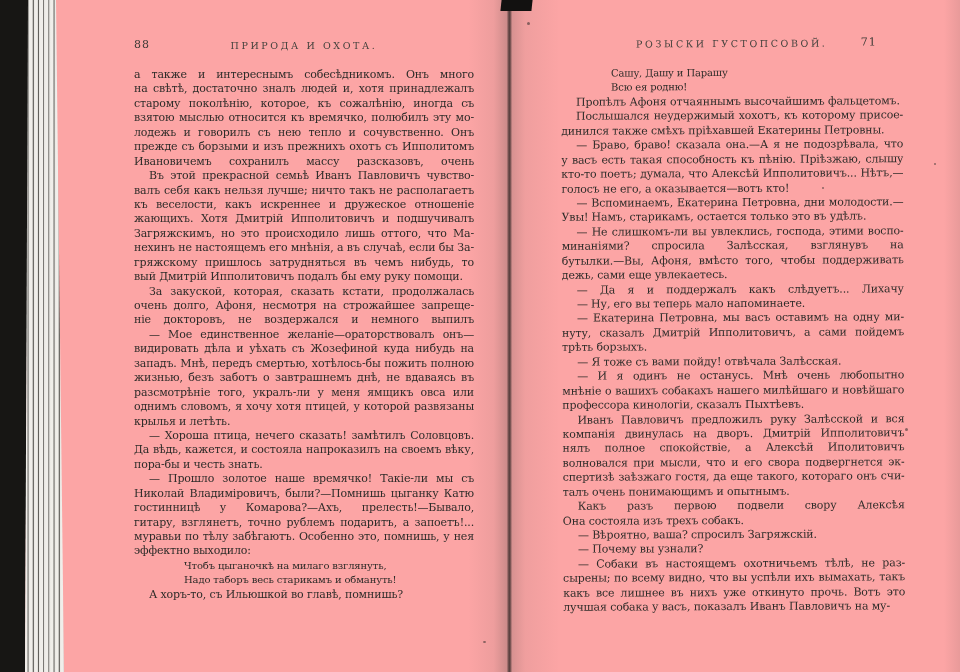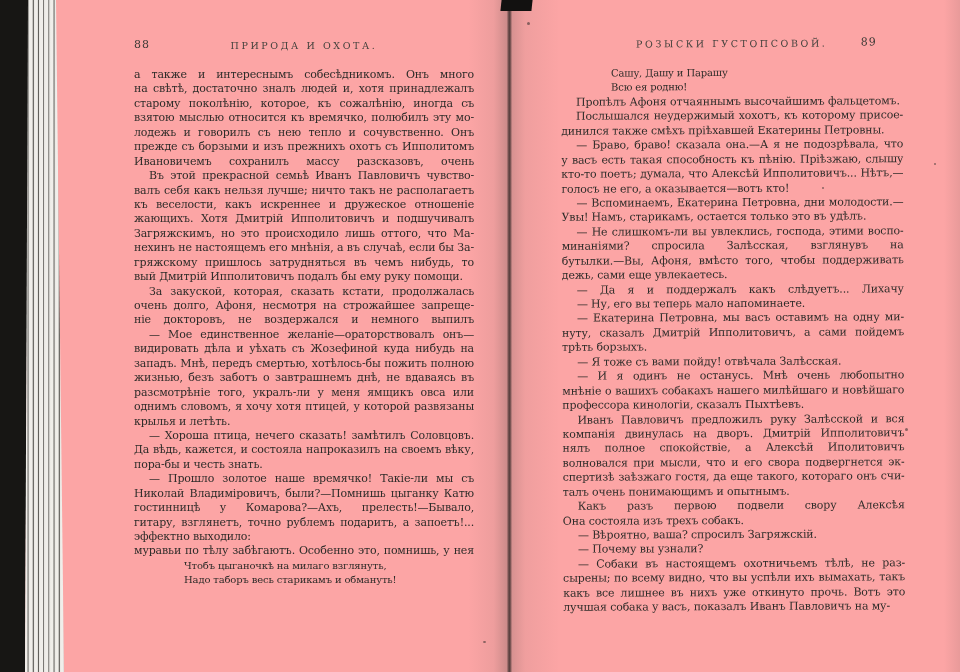--- a/index.html
+++ b/index.html
@@ -132,33 +132,36 @@
         <div class="block para indent">
           <div class="tl">— Хороша птица, нечего сказать! замѣтилъ Соловцовъ.</div>
           <div class="tl">Да вѣдь, кажется, и состояла напроказилъ на своемъ вѣку,</div>
           <div class="tl last">пора-бы и честь знать.</div>
         </div>
         <div class="block para indent">
           <div class="tl">— Прошло золотое наше времячко! Такіе-ли мы съ тобою,</div>
           <div class="tl">Николай Владиміровичъ, были?—Помнишь цыганку Катю въ</div>
           <div class="tl">гостинницѣ у Комарова?—Ахъ, прелесть!—Бывало, возьметъ</div>
           <div class="tl">гитару, взглянетъ, точно рублемъ подаритъ, а запоетъ!...</div>
+          <div class="tl">муравьи по тѣлу забѣгаютъ. Особенно это, помнишь, у нея</div>
           <div class="tl last">эффектно выходило:</div>
-          <div class="tl">муравьи по тѣлу забѣгаютъ. Особенно это, помнишь, у нея</div>
         </div>
         <div class="block verse">
           <div class="tl">Чтобъ цыганочкѣ на милаго взглянуть,</div>
           <div class="tl last">Надо таборъ весь старикамъ и обмануть!</div>
         </div>
+        <div class="block para indent">
+          <div class="tl last">А хоръ-то, съ Ильюшкой во главѣ, помнишь?</div>
+        </div>
       </div>
   </div>
 
   <div class="page page-right">
     <div class="head">
-      <span class="pnum">89</span>
+      <span class="pnum">71</span>
       <span class="rtitle">РОЗЫСКИ ГУСТОПСОВОЙ.</span>
     </div>
     <div class="body">
         <div class="block verse">
           <div class="tl">Сашу, Дашу и Парашу</div>
           <div class="tl last">Всю ея родню!</div>
         </div>
         <div class="block para indent">
           <div class="tl last">Пропѣлъ Афоня отчаяннымъ высочайшимъ фальцетомъ.</div>
         </div>

